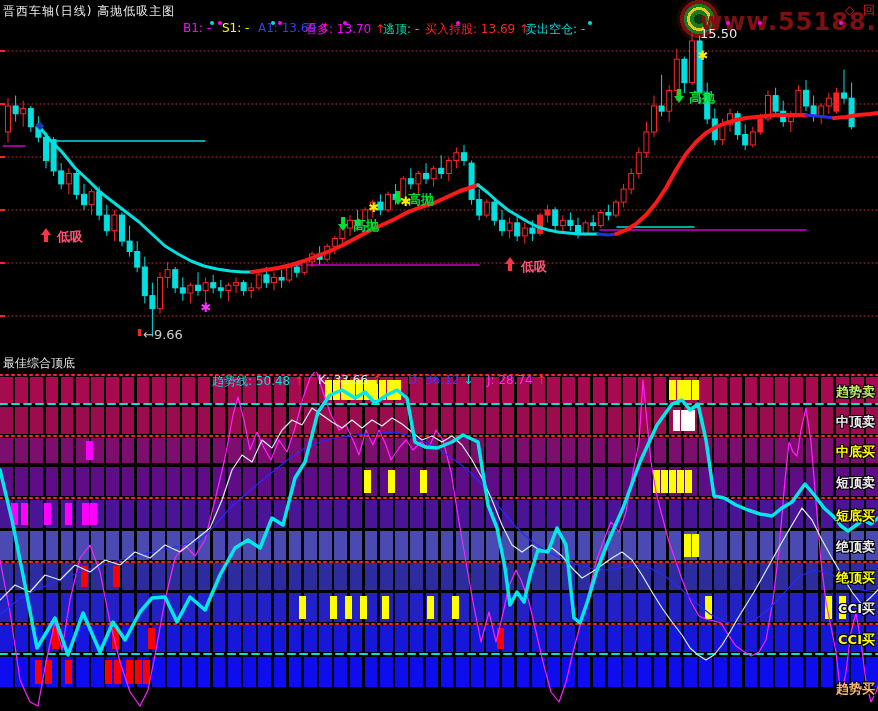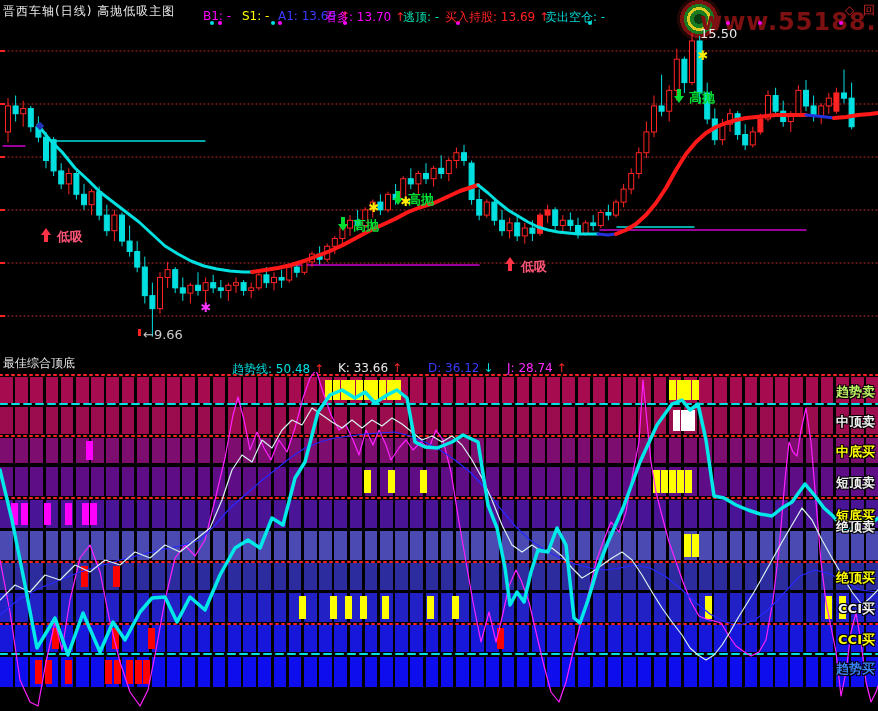--- a/index.html
+++ b/index.html
@@ -1,20 +1,20 @@
 <!DOCTYPE html>
 <html><head>
 <meta charset="utf-8">
 <style>
   html,body{margin:0;padding:0;background:#000;width:878px;height:711px;overflow:hidden;
     font-family:"DejaVu Sans",sans-serif;}
   #app{position:relative;width:878px;height:711px;background:#000;border-radius:6px;}
   #topbar{position:absolute;left:0;top:0;width:878px;height:20px;z-index:6;font-size:12px;white-space:nowrap;}
   #main-title{position:absolute;left:3px;top:3px;color:#e8e8e8;letter-spacing:1px;}
-  .hd-item{position:absolute;top:9px;margin-left:20px;}
+  .hd-item{position:absolute;top:21px;}
   #watermark{position:absolute;z-index:1;}
   #wm-logo{position:absolute;left:676px;top:-4px;width:46px;height:46px;border-radius:50%;
     background:radial-gradient(circle at 50% 50%, #0a3a10 0 5px, #1a7a22 5px 9px, #d8c820 9px 12px, #1a7a22 12px 15px, #7a1010 15px 19px, rgba(60,10,10,.55) 19px 22px, transparent 22px);}
   #wm-text{position:absolute;left:700px;top:8px;font-size:24px;font-weight:bold;color:#7d1111;letter-spacing:1px;}
   #win-icons{position:absolute;right:3px;top:2px;z-index:7;color:#cc2222;font-size:12px;}
   #win-icons span{margin-left:5px;cursor:pointer;}
   #gfx{position:absolute;left:0;top:0;z-index:2;}
   #subheader{position:absolute;left:0;top:352px;width:718px;height:20px;z-index:6;font-size:12px;background:#000;}
   #sub-title{position:absolute;left:3px;top:3px;color:#e8e8e8;}
   #panel{position:absolute;left:0;top:372px;width:878px;height:339px;z-index:1;background:#000;}
@@ -425,24 +425,24 @@
       <circle cx="273" cy="23" r="2" fill="#00e0e0"></circle>
       <circle cx="590" cy="23" r="2" fill="#00e0e0"></circle>
     </svg>
 
   <div id="labels-layer">
       <div class="band-label" style="top: 382.5px; color: #bef264;">趋势卖</div>
       <div class="band-label" style="top: 413px; color: rgb(240, 240, 240);">中顶卖</div>
       <div class="band-label" style="top: 443px; color: rgb(255, 255, 0);">中底买</div>
       <div class="band-label" style="top: 474px; color: rgb(240, 240, 240);">短顶卖</div>
       <div class="band-label" style="top: 506.5px; color: rgb(255, 255, 0);">短底买</div>
-      <div class="band-label" style="top: 518px; color: rgb(240, 240, 240);">绝顶卖</div>
+      <div class="band-label" style="top: 538px; color: rgb(240, 240, 240);">绝顶卖</div>
       <div class="band-label" style="top: 569px; color: rgb(255, 255, 0);">绝顶买</div>
       <div class="band-label" style="top: 600px; color: rgb(240, 240, 240);">CCI买</div>
       <div class="band-label" style="top: 631px; color: rgb(255, 255, 0);">CCI买</div>
-      <div class="band-label" style="top: 660px; color: #3b82f6;">趋势买</div>
+      <div class="band-label" style="top: 680px; color: #fdba74;">趋势买</div>
     </div>
 
   <div id="subheader">
     <span id="sub-title">最佳综合顶底</span>
     <span id="subheader-items"><span class="hd-item" style="left: 212px; color: rgb(0, 224, 224);">趋势线: 50.48<span style="color: rgb(255, 40, 40);"> ↑</span></span><span class="hd-item" style="left: 318px; color: rgb(232, 232, 232);">K: 33.66<span style="color: rgb(255, 40, 40);"> ↑</span></span><span class="hd-item" style="left: 408px; color: rgb(58, 58, 255);">D: 36.12<span style="color: rgb(0, 224, 224);"> ↓</span></span><span class="hd-item" style="left: 487px; color: rgb(255, 43, 255);">J: 28.74<span style="color: rgb(255, 40, 40);"> ↑</span></span></span>
   </div>
 </div>
 
 </body></html>

